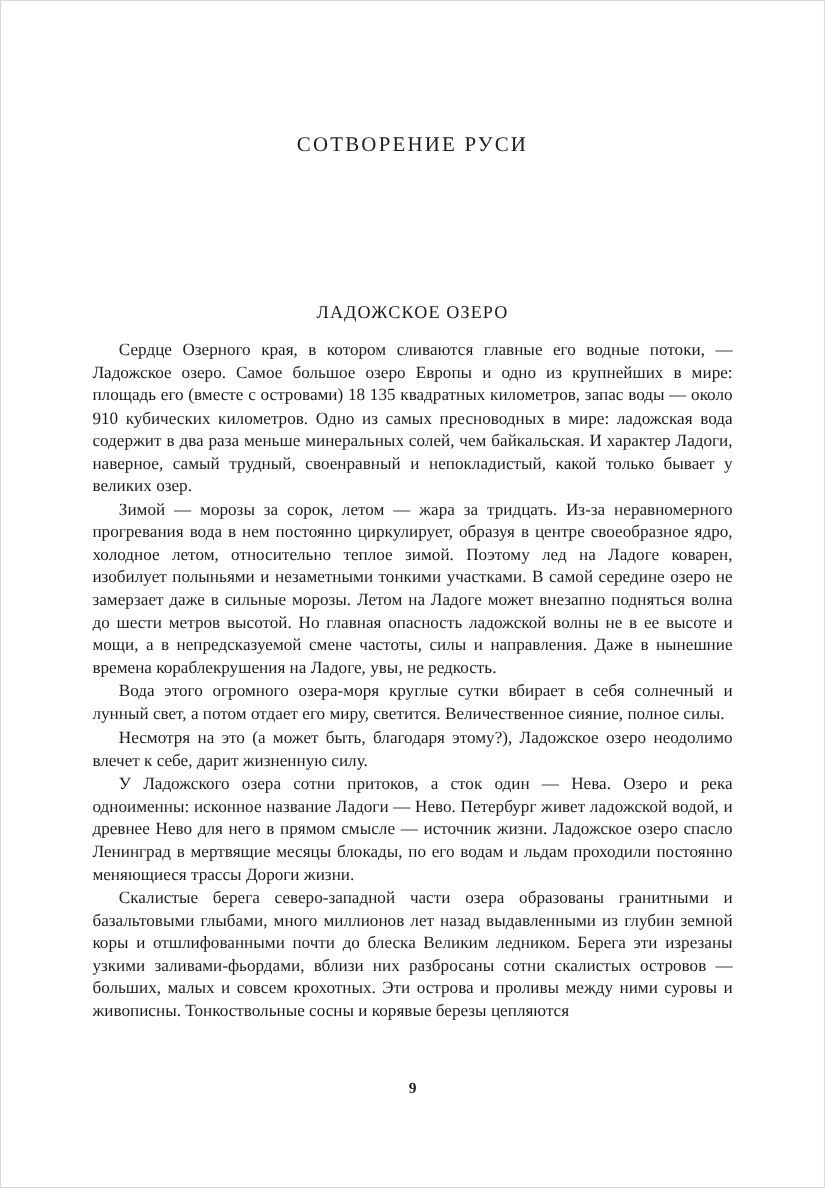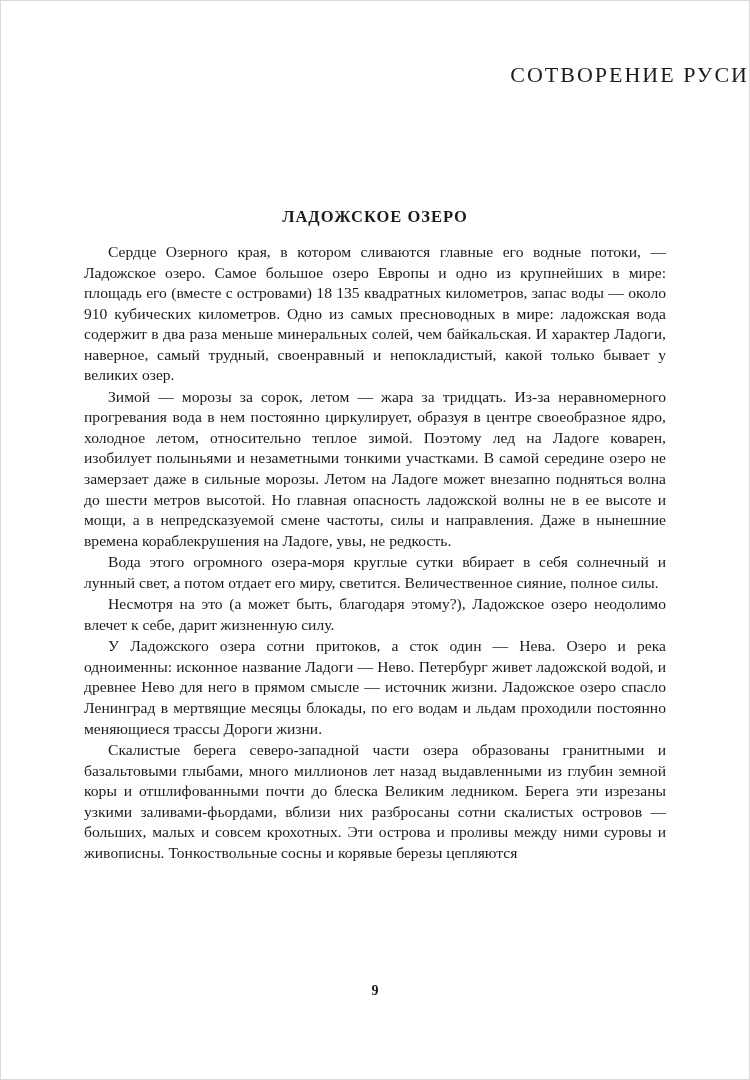--- a/index.html
+++ b/index.html
@@ -13,33 +13,33 @@
     height: 1078px;
     margin: 0 auto;
     background: #ffffff;
     border: 1px solid #d9d9d9;
     font-family: "Liberation Serif", "DejaVu Serif", serif;
     color: #1b1b1b;
     overflow: hidden;
   }
   .chapter-title {
     margin: 0;
-    padding-top: 61px;
-    text-align: right;
-    font-size: 22px;
+    padding-top: 120px;
+    text-align: center;
+    font-size: 19px;
     font-weight: normal;
     letter-spacing: 2px;
     color: #1b1b1b;
   }
   .section-title {
-    margin: 0;
+    margin: 12px;
     padding-top: 119px;
     text-align: center;
     font-size: 16.5px;
-    font-weight: bold;
+    font-weight: normal;
     letter-spacing: 1px;
     color: #1b1b1b;
   }
   .body-text {
     margin: 15px 82px 0 82px;
     text-align: justify;
     font-size: 15.6px;
     line-height: 20.55px;
     hyphens: auto;
     -webkit-hyphens: auto;

